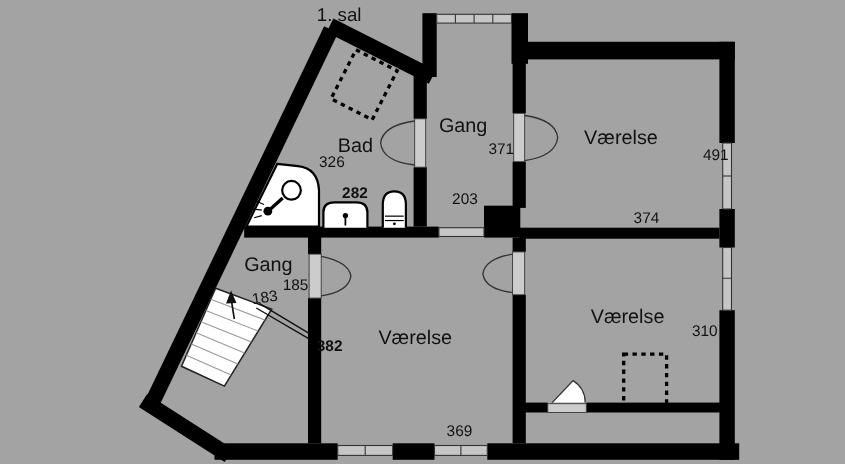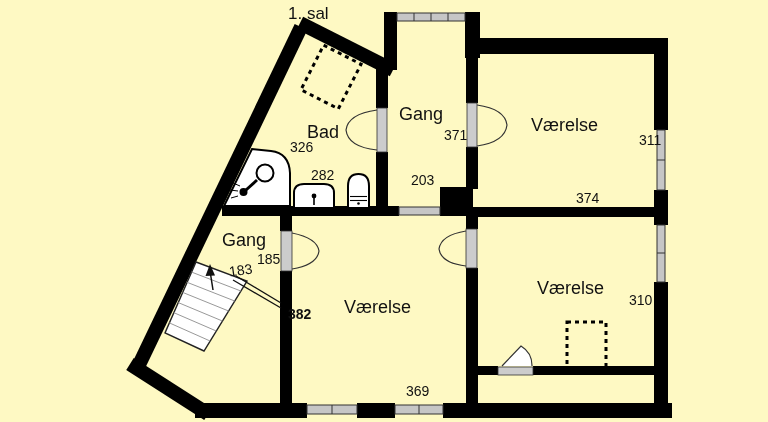--- a/index.html
+++ b/index.html
@@ -1,16 +1,16 @@
 <!DOCTYPE html>
 <html><head>
 <meta charset="utf-8">
 <style>
   html,body{margin:0;padding:0;background:#fff;}
-  #plan{position:relative;width:768px;height:422px;background:#fef9c3;overflow:hidden;
+  #plan{position:relative;width:768px;height:422px;background:#a3a3a3;overflow:hidden;
         font-family:"Liberation Sans",sans-serif;color:#000;}
   #plan svg{position:absolute;left:0;top:0;}
   .lbl{position:absolute;white-space:nowrap;color:#111;}
   .room{font-size:18px;}
   .dim{font-size:14px;}
   .title{font-size:17px;}
 </style>
 </head>
 <body>
 
@@ -172,28 +172,28 @@
         <line x1="350" y1="200.5" x2="367" y2="200.5" stroke-width="1.1"></line>
         <circle cx="358.5" cy="203.5" r="1.3" fill="#000" stroke="none"></circle>
       </g>
     </g>
   </svg>
 
   <div class="lbl title" style="left:288px;top:4px;">1. sal</div>
 
   <div class="lbl room" style="left:307px;top:122px;">Bad</div>
   <div class="lbl dim" style="left:290px;top:139px;">326</div>
-  <div class="lbl dim" style="left:311px;top:167px;">282</div>
+  <div class="lbl dim" style="left:311px;top:167px;font-weight:bold;">282</div>
 
   <div class="lbl room" style="left:399px;top:104px;">Gang</div>
   <div class="lbl dim" style="left:444px;top:127px;">371</div>
   <div class="lbl dim" style="left:411px;top:172px;">203</div>
 
   <div class="lbl room" style="left:531px;top:115px;">Værelse</div>
-  <div class="lbl dim" style="left:639px;top:132px;">311</div>
+  <div class="lbl dim" style="left:639px;top:132px;">491</div>
   <div class="lbl dim" style="left:576px;top:190px;">374</div>
 
   <div class="lbl room" style="left:222px;top:230px;">Gang</div>
   <div class="lbl dim" style="left:257px;top:251px;">185</div>
   <div class="lbl dim" style="left:229px;top:262px;transform:rotate(-8deg);">183</div>
 
   <div class="lbl dim" style="left:288px;top:306px;font-weight:bold;">382</div>
   <div class="lbl room" style="left:344px;top:297px;">Værelse</div>
   <div class="lbl dim" style="left:366px;top:383px;margin-left:40px;">369</div>
 

